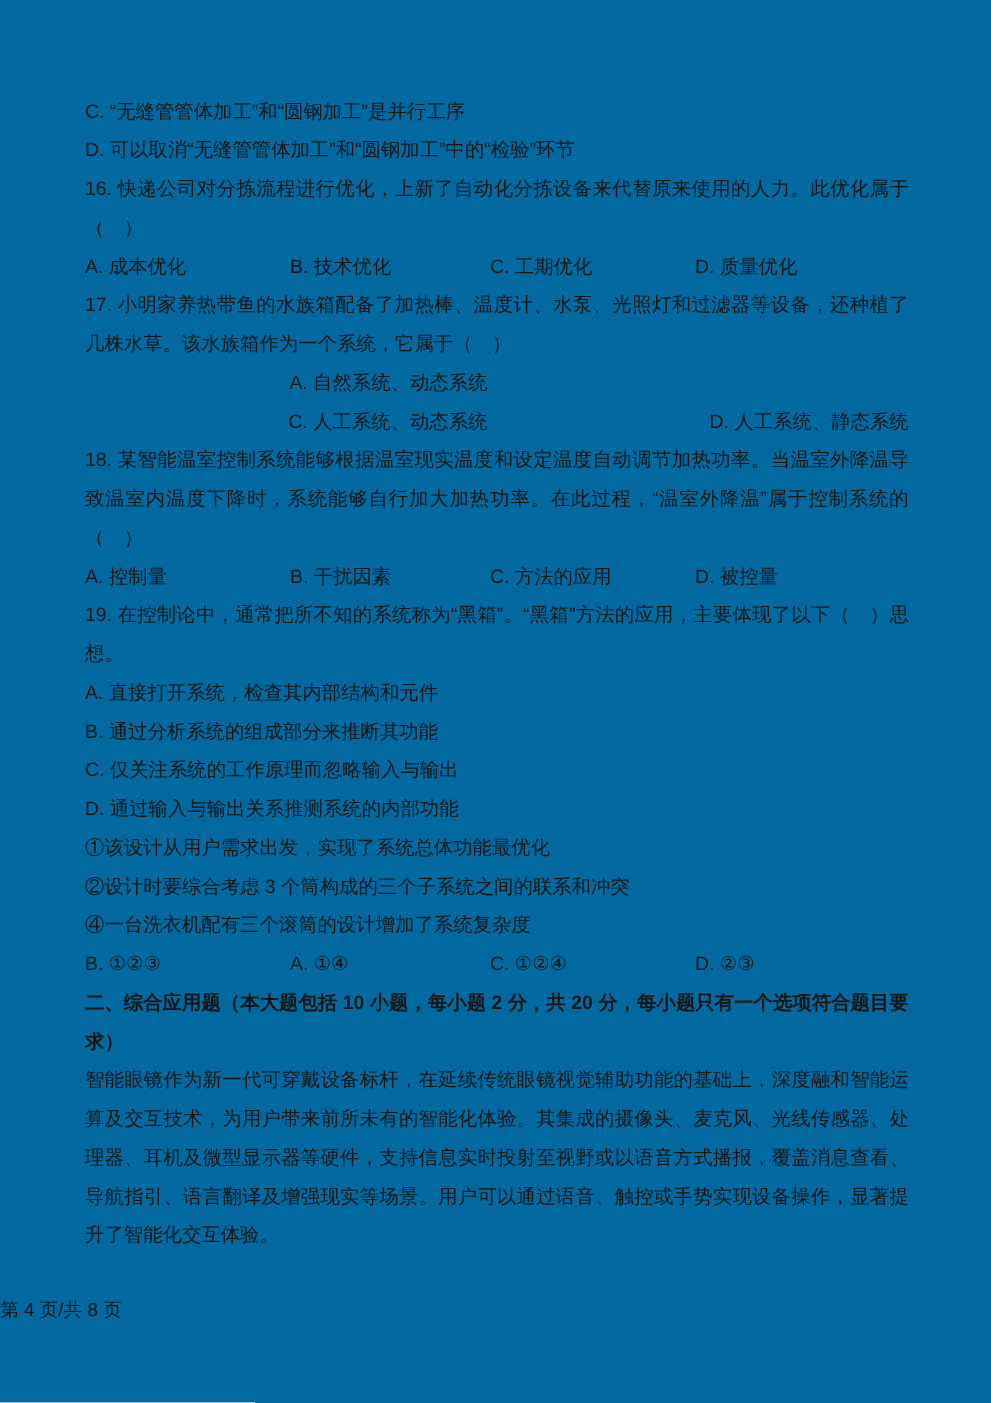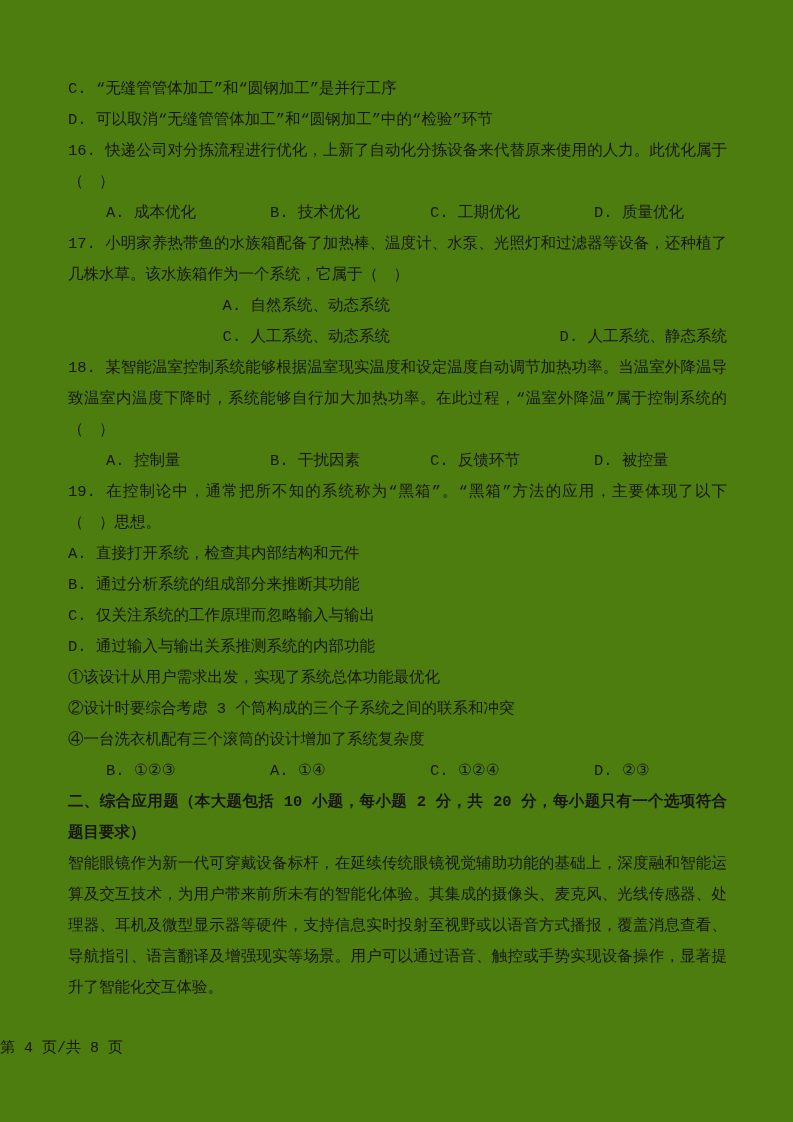--- a/index.html
+++ b/index.html
@@ -1,44 +1,44 @@
 <!DOCTYPE html>
 <html><head>
 <meta charset="utf-8">
 <style>
   html,body{margin:0;padding:0;background:#ffffff;}
   .page{
     position:relative;
     width:793px;
     height:1122px;
     margin:0 auto;
-    background:#4d7c0f;
+    background:#0369a1;
     box-sizing:border-box;
     padding:74px 66px 0 68px;
-    font-family:Liberation Mono, monospace;
+    font-family:Liberation Sans, sans-serif;
     font-size:15.5px;
     color:#161616;
     overflow:hidden;
   }
   .doc-body{width:659px;}
   .para{
     margin:0;
     line-height:31px;
     text-align:justify;
     text-justify:inter-ideograph;
     word-break:break-all;
   }
   .heading{font-weight:bold;}
   .opts{
     display:grid;
     line-height:31px;
   }
   .opts-4{grid-template-columns:164px 160px 164px 1fr;}
   .opts-2{grid-template-columns:322px 1fr;text-align:right;}
-  .opt{white-space:nowrap;margin-left:38px;}
+  .opt{white-space:nowrap;}
   .footer{
     position:absolute;
     left:0;
     right:16px;
     bottom:62px;
     text-align:left;
     line-height:22px;
     font-size:15px;
     color:#161616;
   }
@@ -62,21 +62,21 @@
         <div class="opt">A. 自然系统、动态系统</div>
       </div>
       <div class="opts opts-2">
         <div class="opt">C. 人工系统、动态系统</div>
         <div class="opt">D. 人工系统、静态系统</div>
       </div>
       <p class="para">18. 某智能温室控制系统能够根据温室现实温度和设定温度自动调节加热功率。当温室外降温导致温室内温度下降时，系统能够自行加大加热功率。在此过程，“温室外降温”属于控制系统的（　）</p>
       <div class="opts opts-4">
         <div class="opt">A. 控制量</div>
         <div class="opt">B. 干扰因素</div>
-        <div class="opt">C. 反馈环节</div>
+        <div class="opt">C. 方法的应用</div>
         <div class="opt">D. 被控量</div>
       </div>
       <p class="para">19. 在控制论中，通常把所不知的系统称为“黑箱”。“黑箱”方法的应用，主要体现了以下（　）思想。</p>
       <p class="para">A. 直接打开系统，检查其内部结构和元件</p>
       <p class="para">B. 通过分析系统的组成部分来推断其功能</p>
       <p class="para">C. 仅关注系统的工作原理而忽略输入与输出</p>
       <p class="para">D. 通过输入与输出关系推测系统的内部功能</p>
       <p class="para">①该设计从用户需求出发，实现了系统总体功能最优化</p>
       <p class="para">②设计时要综合考虑 3 个筒构成的三个子系统之间的联系和冲突</p>
       <p class="para">④一台洗衣机配有三个滚筒的设计增加了系统复杂度</p>

